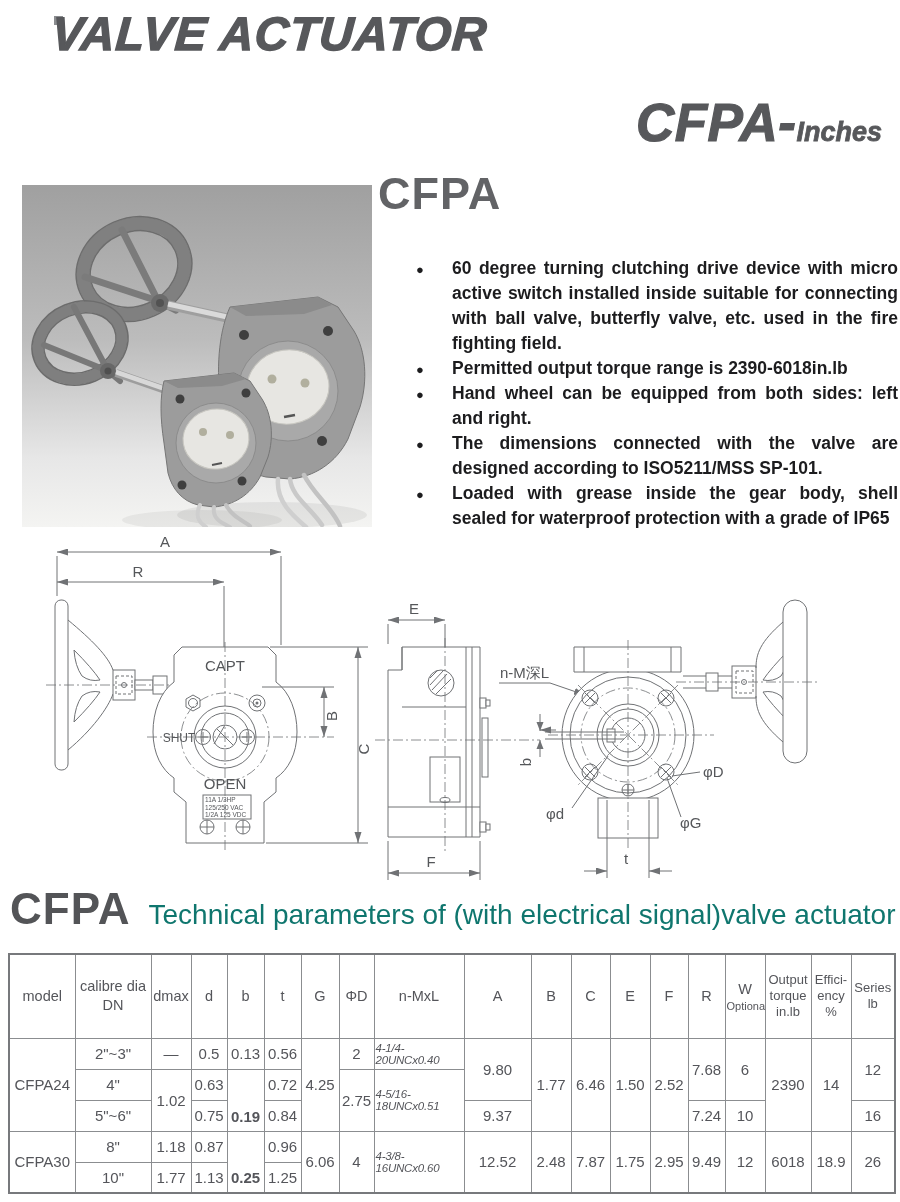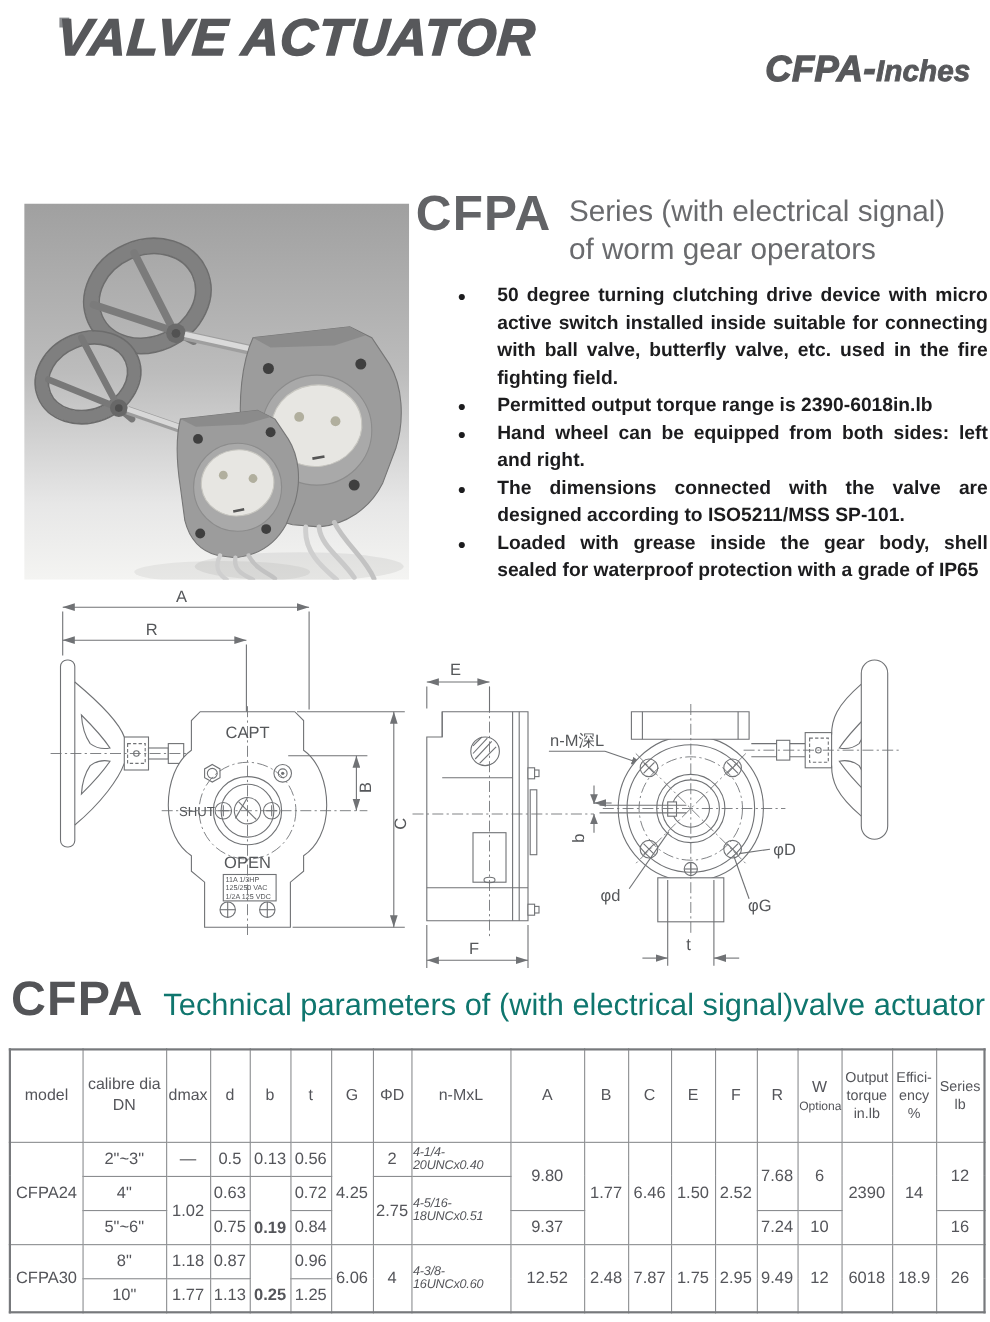--- a/index.html
+++ b/index.html
@@ -5,21 +5,21 @@
   html,body{margin:0;padding:0;background:#e8e8e8;}
   .page{position:relative;width:900px;height:1202px;background:#ffffff;overflow:hidden;
         font-family:"Liberation Sans",sans-serif;}
   
   .reg-mark{position:absolute;left:54px;top:16px;width:9px;height:9px;background:#8b8d90;}
   .main-title{position:absolute;left:52px;top:6px;font-style:italic;font-weight:bold;
       font-size:47px;color:#57585b;letter-spacing:1px;-webkit-text-stroke:1.4px #57585b;
       transform:skewX(-4deg);white-space:nowrap;}
   .sub-title{position:absolute;left:560px;top:44px;width:322px;display:flex;justify-content:flex-end;
       align-items:baseline;color:#57585b;font-style:italic;font-weight:bold;}
-  .sub-title .big{font-size:33px;-webkit-text-stroke:1.2px #57585b;letter-spacing:0.5px;}
+  .sub-title .big{font-size:53px;-webkit-text-stroke:1.2px #57585b;letter-spacing:0.5px;margin-top:48px;}
   .sub-title .small{font-size:27px;-webkit-text-stroke:0.8px #57585b;}
   
   .photo{position:absolute;left:22px;top:185px;width:350px;height:342px;}
   
   .intro-head{position:absolute;left:378px;top:171px;display:flex;gap:16px;align-items:flex-start;}
   .intro-head .brand{font-size:45px;font-weight:bold;color:#626366;letter-spacing:1px;line-height:46px;}
   .intro-head .desc{font-size:27px;color:#6a6b6e;line-height:34px;padding-top:4px;}
   .bullets{position:absolute;left:408px;top:256px;width:490px;margin:0;padding:0;list-style:none;}
   .bullets li{position:relative;padding-left:44px;font-size:17.5px;font-weight:bold;color:#1c1c1e;
       line-height:25px;text-align:justify;margin-bottom:0px;}
@@ -133,28 +133,24 @@
       <circle cx="160" cy="300" r="4.5" fill="#3f3f3f"></circle>
         <circle cx="220" cy="296" r="4.5" fill="#3f3f3f"></circle>
       <path d="M192,322 C190,334 200,338 208,342" stroke="#c9c9c9" stroke-width="4" fill="none" stroke-linecap="round"></path>
       <path d="M178,320 C172,332 178,338 184,342" stroke="#cfcfcf" stroke-width="4" fill="none" stroke-linecap="round"></path>
       <path d="M204,320 C210,332 222,336 228,341" stroke="#c2c2c2" stroke-width="4" fill="none" stroke-linecap="round"></path>
     </g>
   </svg>
 
   <div class="intro-head">
     <div class="brand">CFPA</div>
-    <div class="desc">
-      <div>Series (with electrical signal)</div>
-      <div>of worm gear operators</div>
-    </div>
   </div>
 
   <ul class="bullets">
-    <li><span class="bullet">●</span><span>50 degree turning clutching drive device with micro active switch installed inside suitable for connecting with ball valve, butterfly valve, etc. used in the fire fighting field.</span></li>
+    <li><span class="bullet">●</span><span>60 degree turning clutching drive device with micro active switch installed inside suitable for connecting with ball valve, butterfly valve, etc. used in the fire fighting field.</span></li>
     <li><span class="bullet">●</span><span>Permitted output torque range is 2390-6018in.lb</span></li>
     <li><span class="bullet">●</span><span>Hand wheel can be equipped from both sides: left and right.</span></li>
     <li><span class="bullet">●</span><span>The dimensions connected with the valve are designed according to ISO5211/MSS SP-101.</span></li>
     <li><span class="bullet">●</span><span>Loaded with grease inside the gear body, shell sealed for waterproof protection with a grade of IP65</span></li>
   </ul>
 
   <svg class="drawings" viewBox="0 0 900 370">
     <defs>
       <marker id="ae" markerWidth="12" markerHeight="8" refX="11" refY="3.5" orient="auto">
         <path d="M0,0 L11,3.5 L0,7 Z" fill="#707275"></path>

